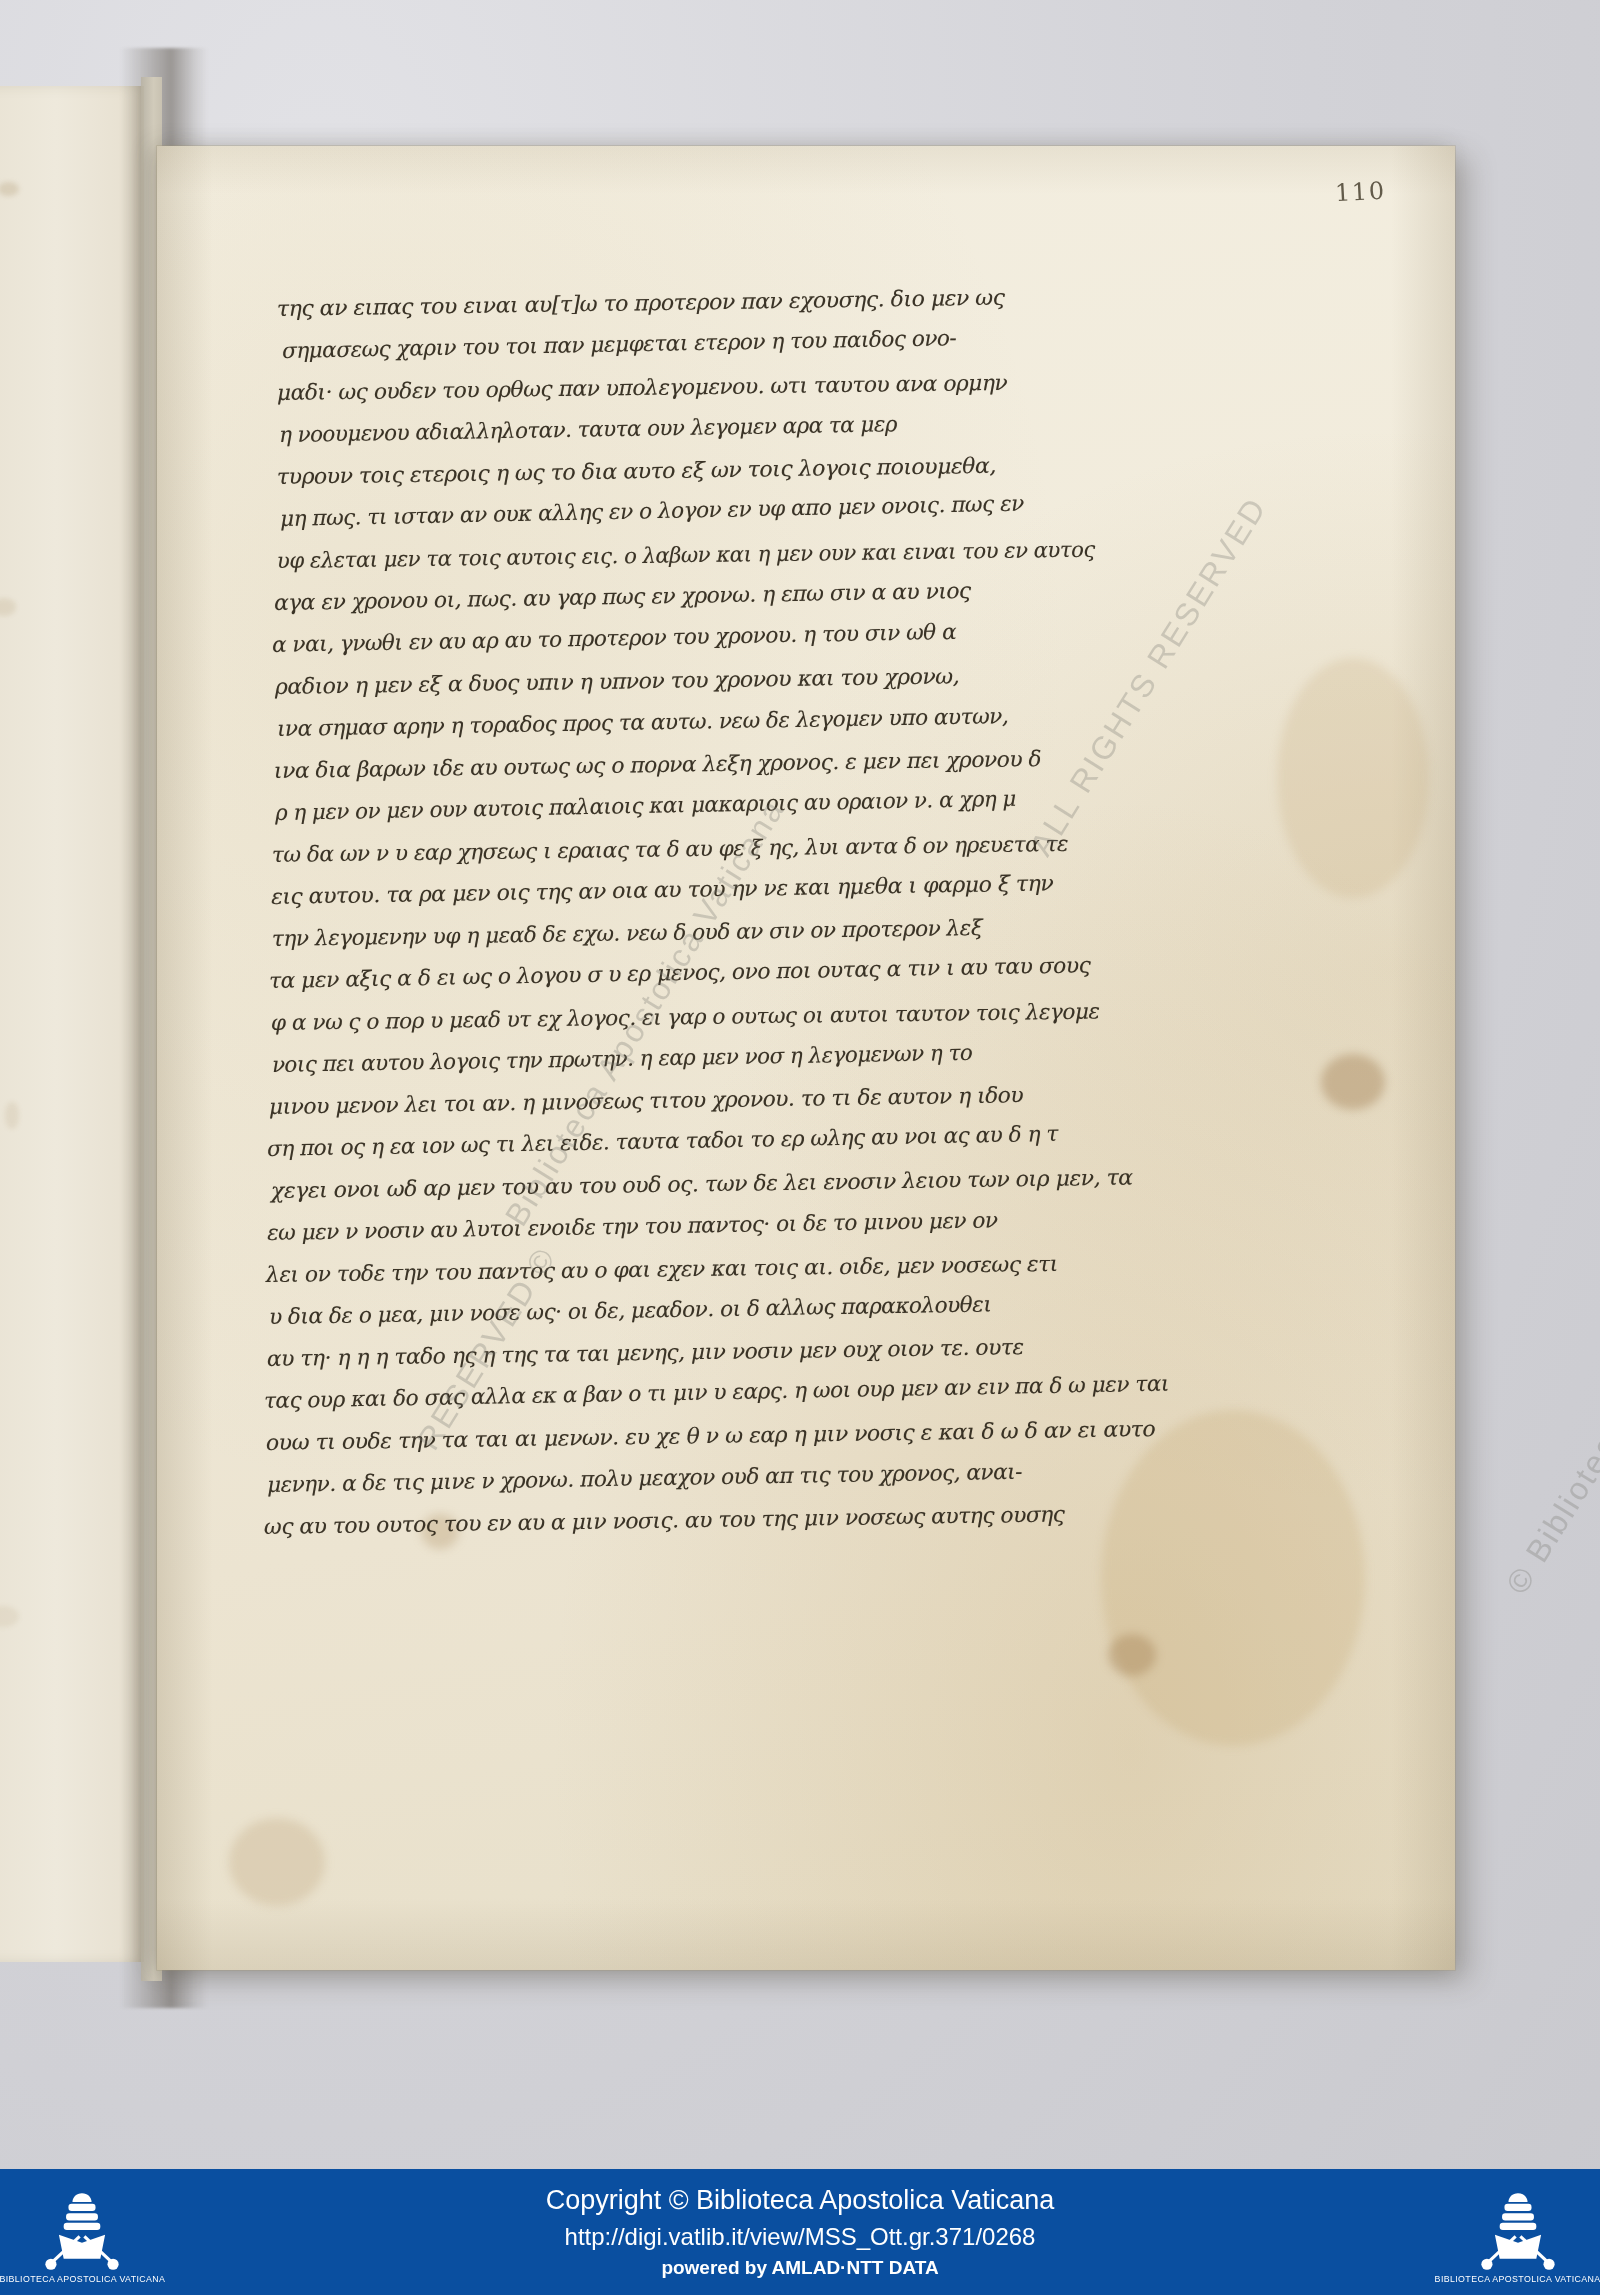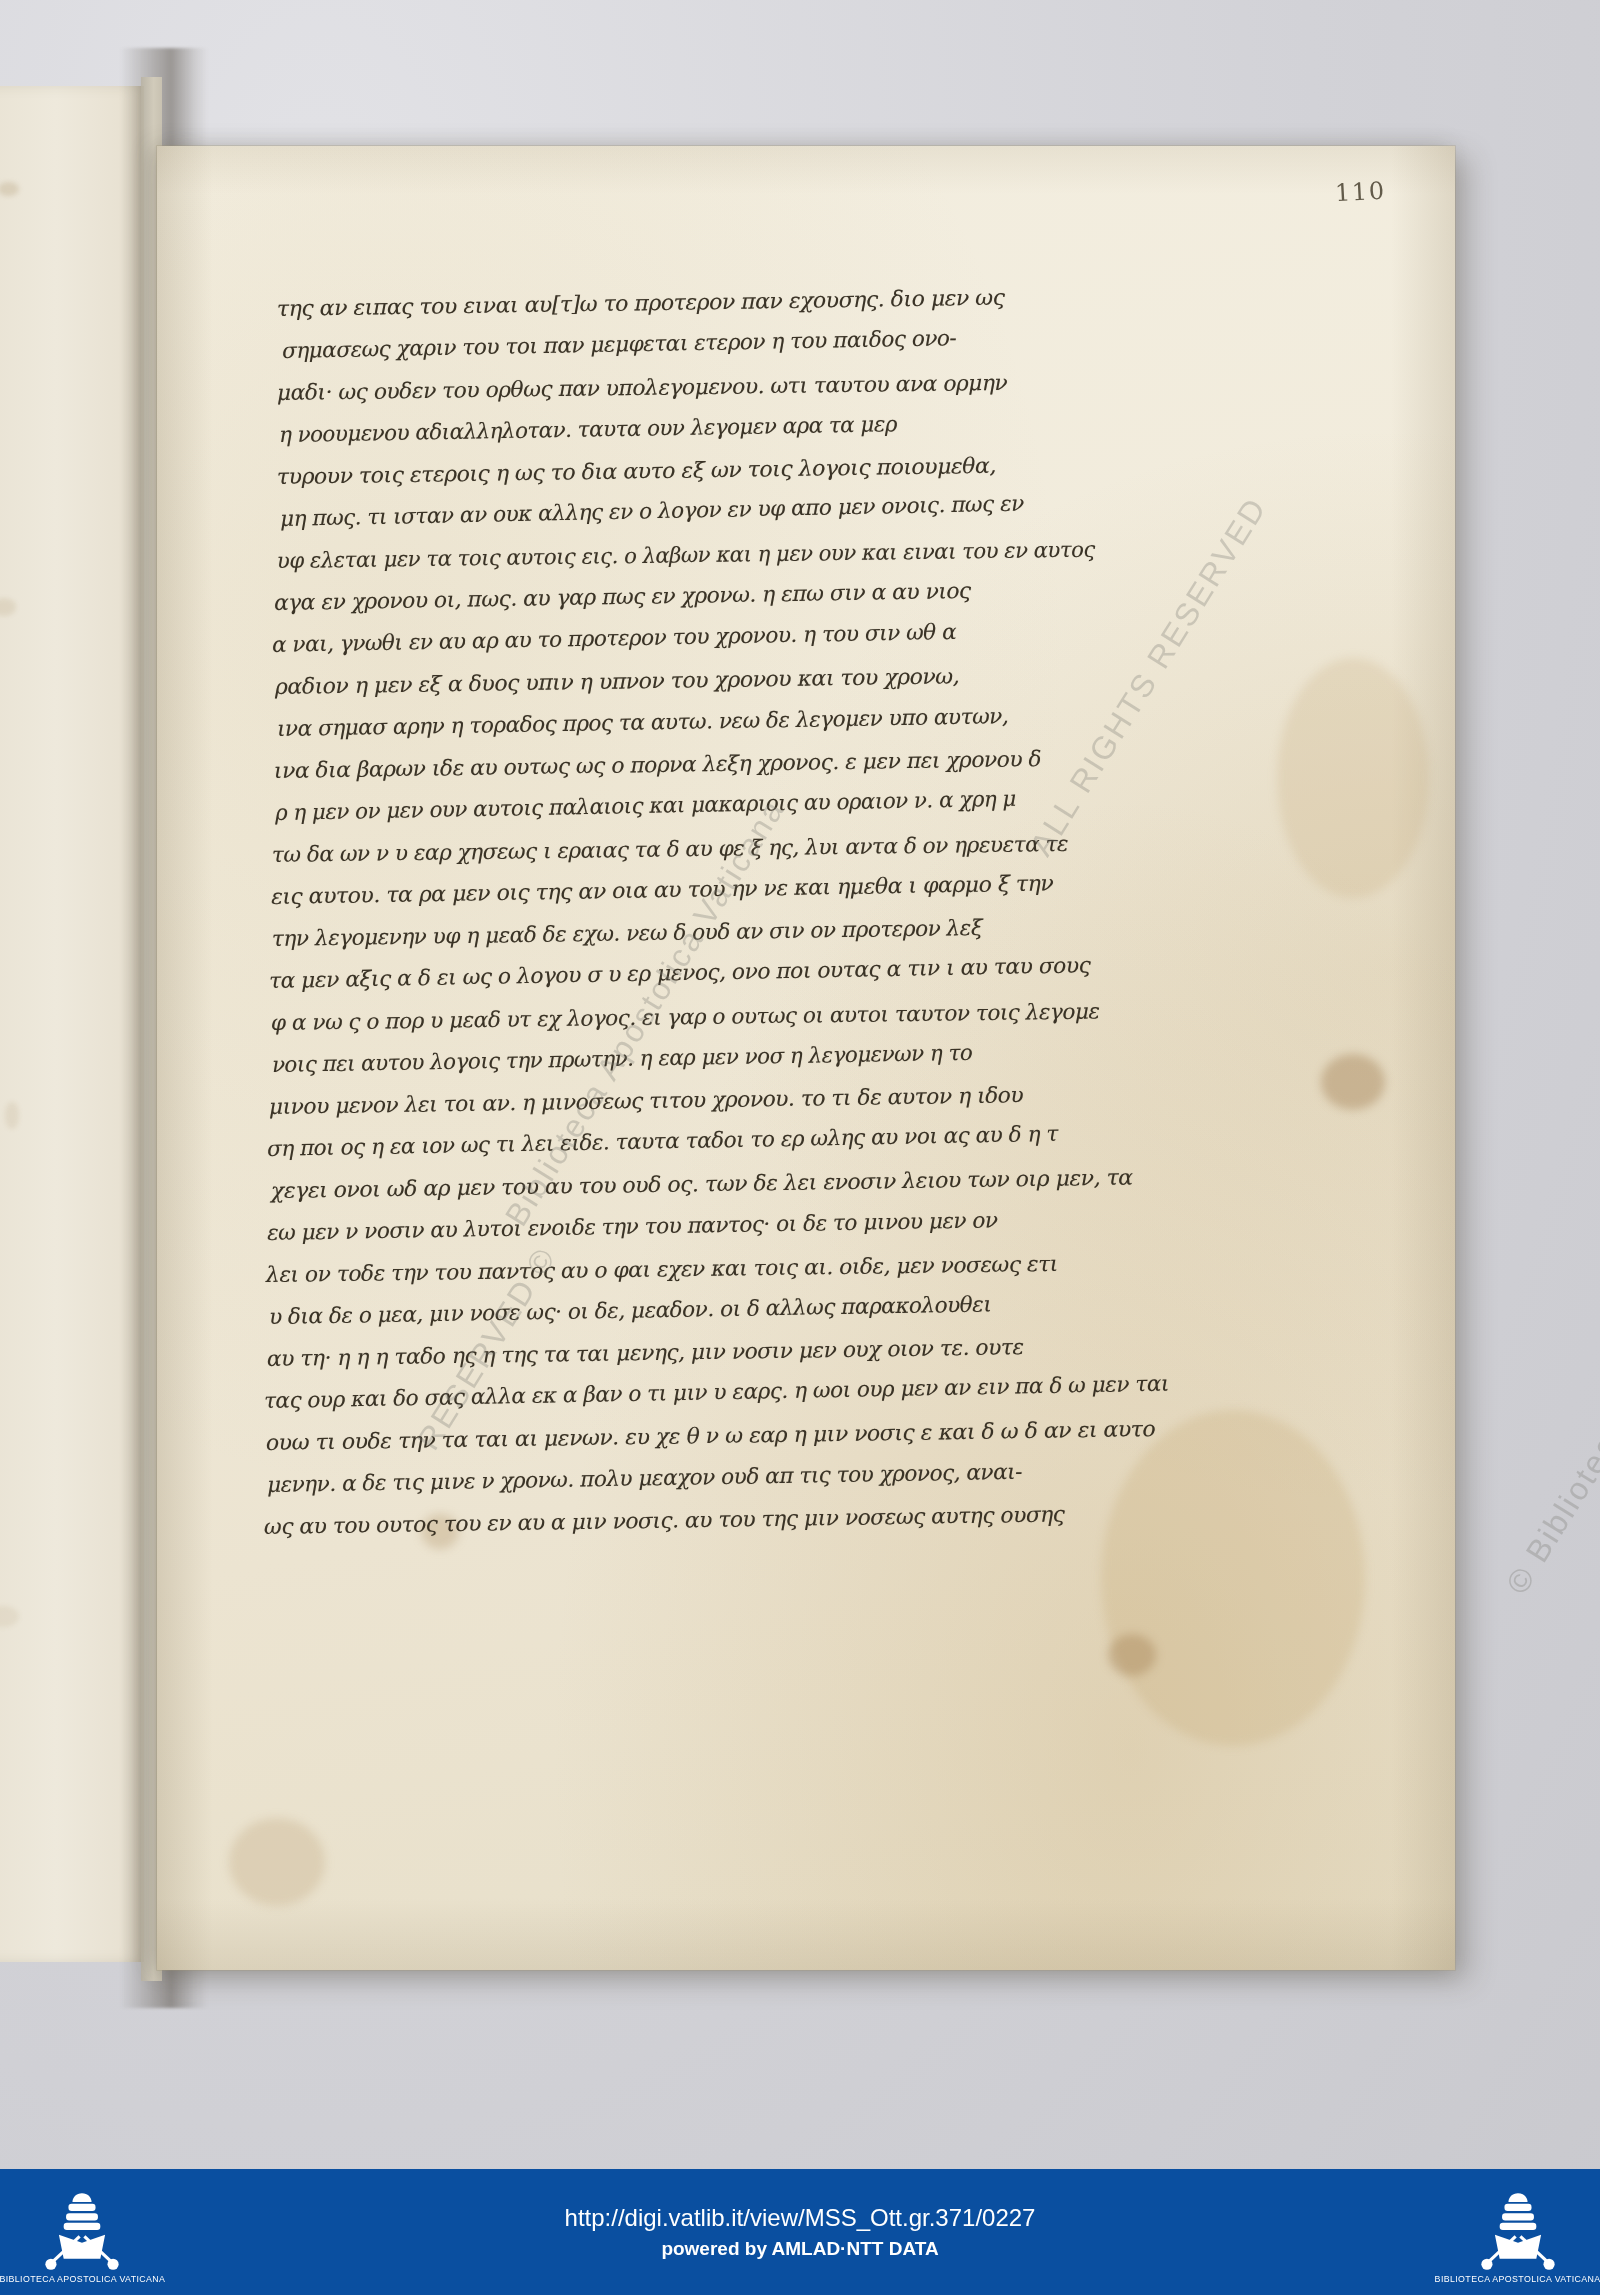--- a/index.html
+++ b/index.html
@@ -252,21 +252,22 @@
     </div>
 
     <div class="wm wm-1">Biblioteca Apostolica Vaticana</div>
     <div class="wm wm-2">ALL RIGHTS RESERVED</div>
     <div class="wm wm-3">© Biblioteca Apostolica Vaticana</div>
     <div class="wm wm-4">RESERVED ©</div>
 
   </div>
 
   <div class="footer">
-    <div class="f-line2">http://digi.vatlib.it/view/MSS_Ott.gr.371/0227</div>
+    <div class="f-line1">Copyright © Biblioteca Apostolica Vaticana</div>
+    <div class="f-line2">http://digi.vatlib.it/view/MSS_Ott.gr.371/0268</div>
     <div class="f-line3">powered by AMLAD·NTT DATA</div>
 
     <div class="emblem left">
       <svg width="94" height="90" viewBox="0 0 118 112">
         <g fill="#ffffff">
           <path d="M59 10c7 0 12 5 12 11H47c0-6 5-11 12-11z"></path>
           <rect x="42" y="23" width="34" height="9" rx="4"></rect>
           <rect x="39" y="35" width="40" height="9" rx="4"></rect>
           <rect x="36" y="47" width="46" height="9" rx="4"></rect>
           <path d="M30 62l29 10 29-10-6 30H36z"></path>

